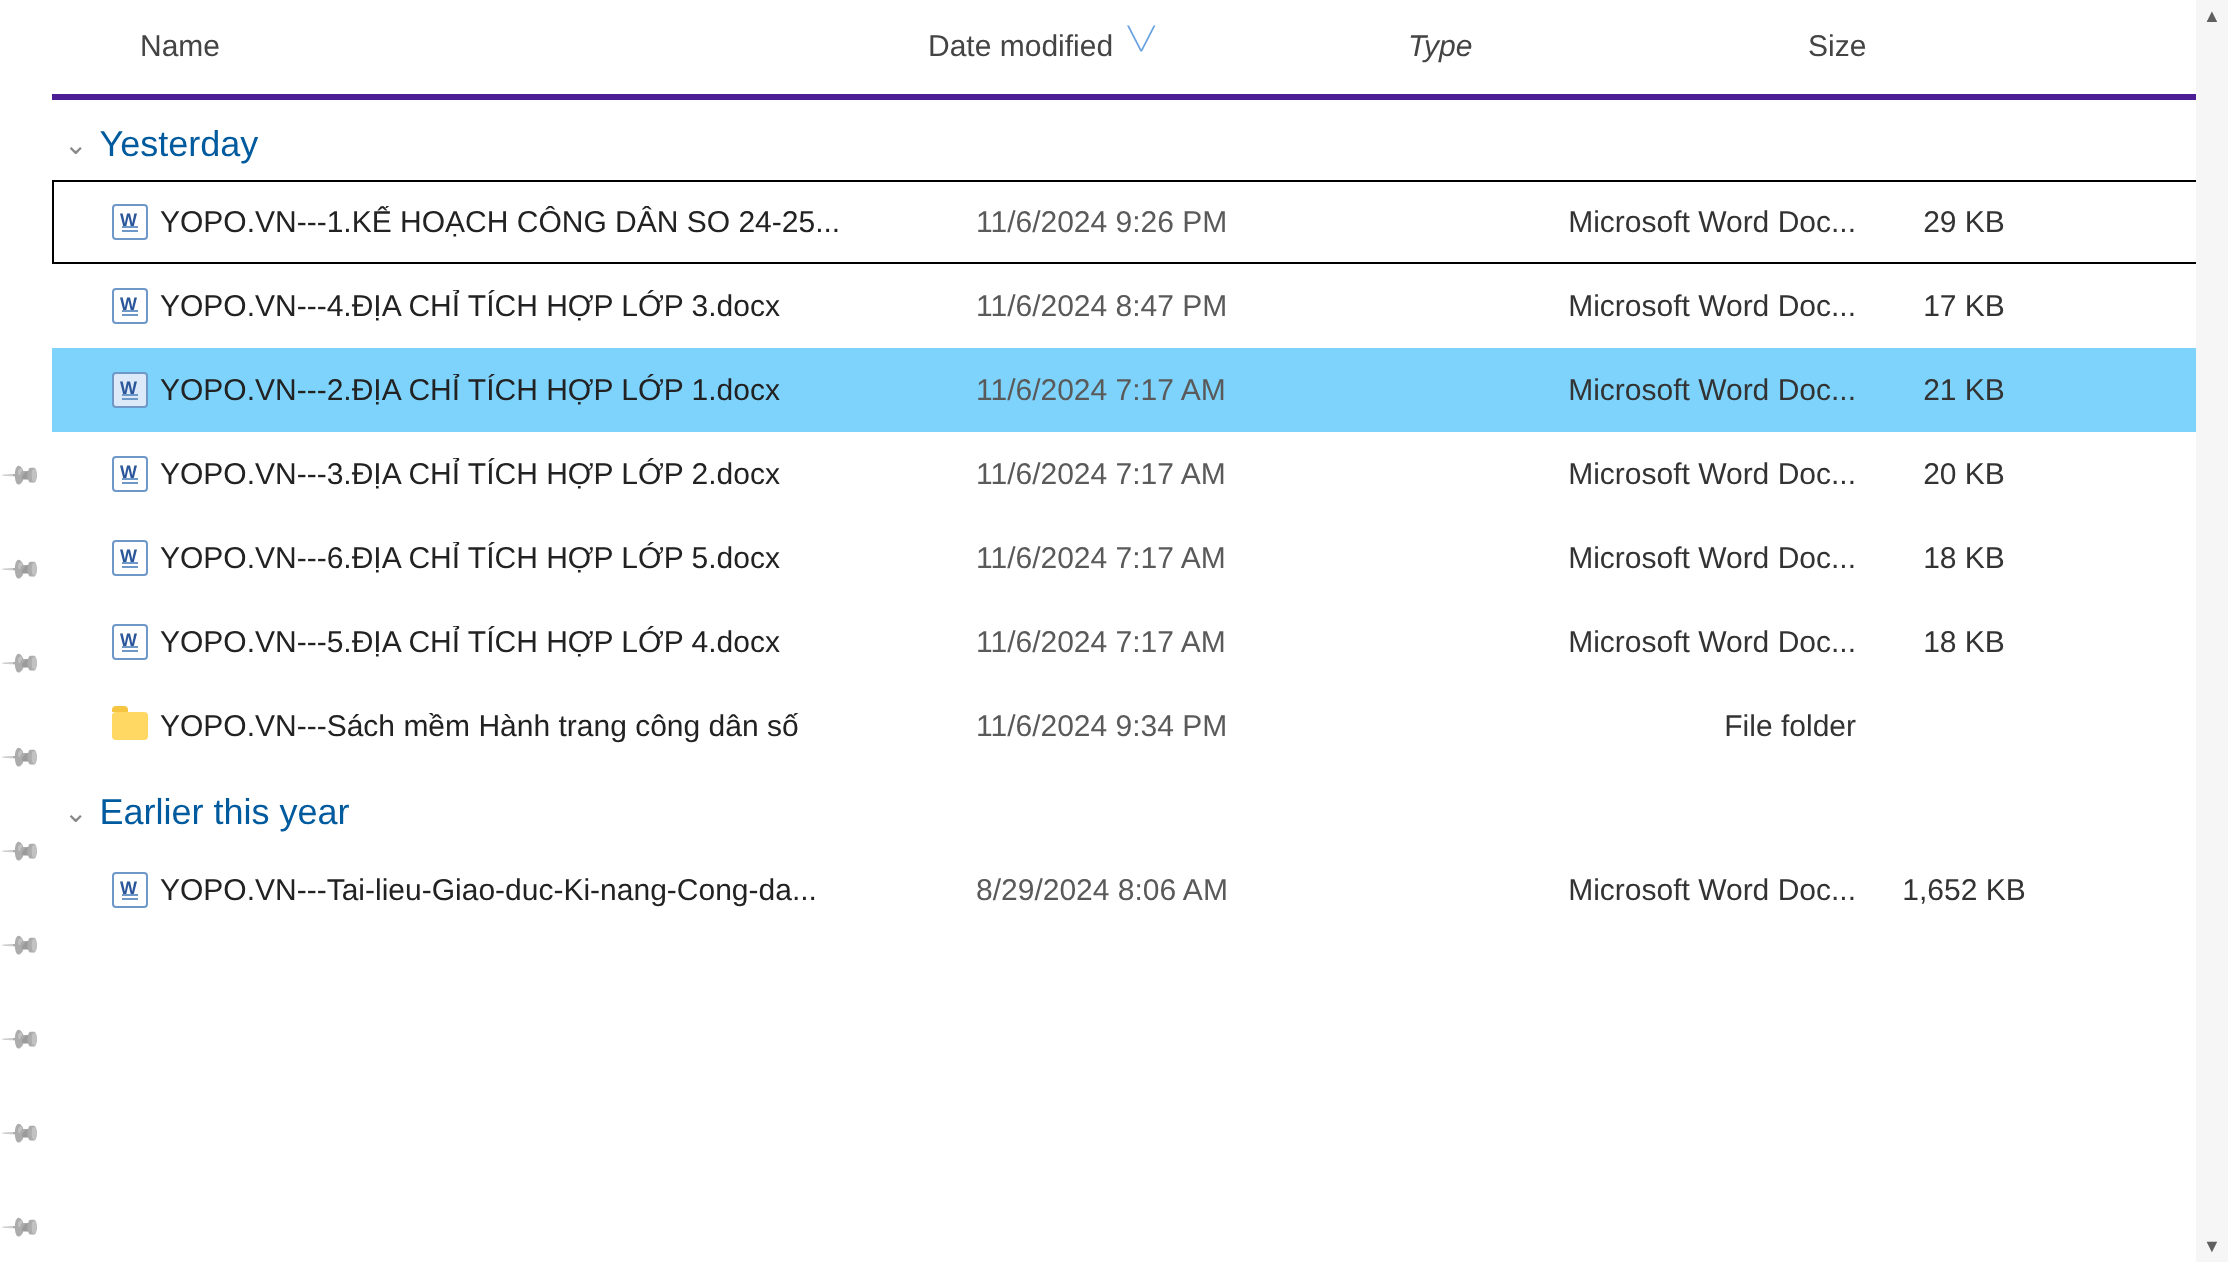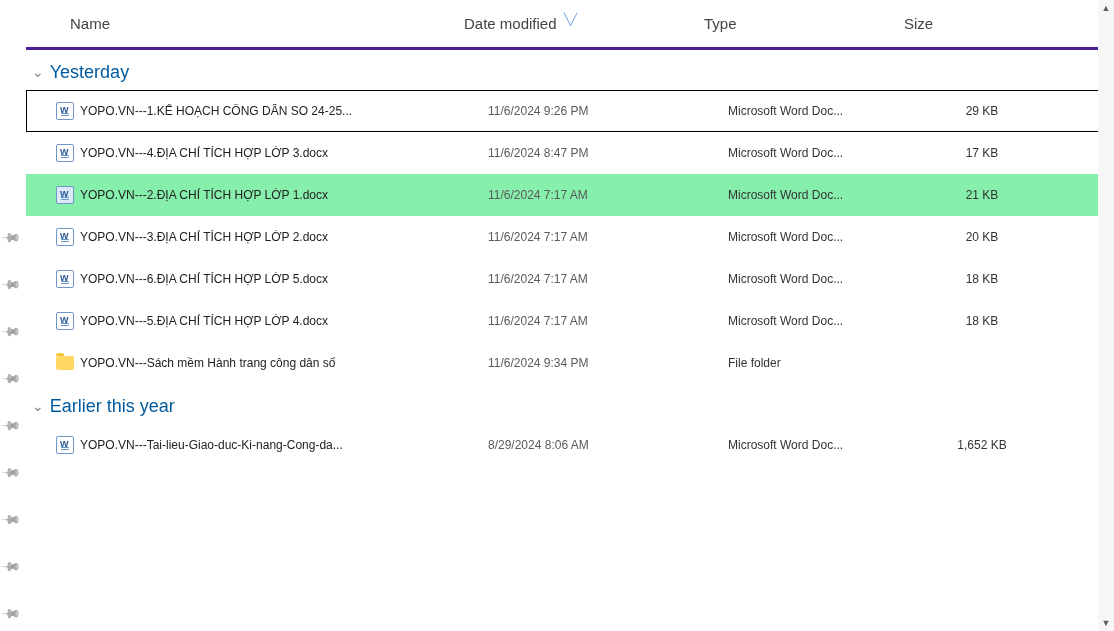--- a/index.html
+++ b/index.html
@@ -37,21 +37,21 @@
     .table-header {
       display: flex;
       height: 50px;
       align-items: center;
       border-bottom: 3px solid #4c1d95;
       font-size: 15px;
       color: #444;
     }
     .col-name   { width: 438px; padding-left: 44px; }
     .col-date   { width: 240px; position: relative; }
-    .col-type   { width: 200px; }
+    .col-type   { width: 200px; font-style: italic; }
     .col-size   { width: 120px; }
     .sort-arrow {
       position: absolute;
       top: -2px;
       left: 100px;
       color: #6aa3df;
       font-size: 11px;
     }
     .group-row {
       display: flex;
@@ -67,28 +67,28 @@
     }
     .group-label {
       color: #005a9e;
       font-size: 18px;
     }
     .file-row {
       height: 42px;
       display: flex;
       align-items: center;
       padding-left: 30px;
-      font-size: 12px;
+      font-size: 15px;
     }
     .file-row.focused {
       outline: 1px solid #000;
       outline-offset: -1px;
     }
     .file-row.selected {
-      background: #86efac;
+      background: #7dd3fc;
     }
     .file-icon {
       width: 18px;
       height: 18px;
       margin-right: 6px;
       display: inline-block;
       border: 1px solid #6e98c7;
       background: #fff;
       border-radius: 2px;
       position: relative;
@@ -144,20 +144,21 @@
     .cell-date {
       width: 240px;
       color: #5a5a5a;
     }
     .cell-type {
       width: 200px;
       color: #333;
       white-space: nowrap;
       overflow: hidden;
       text-overflow: ellipsis;
+      text-align: right;
     }
     .cell-size {
       width: 120px;
       text-align: center;
       color: #333;
       padding-right: 12px;
     }
     .scrollbar {
       position: absolute;
       right: 0;

